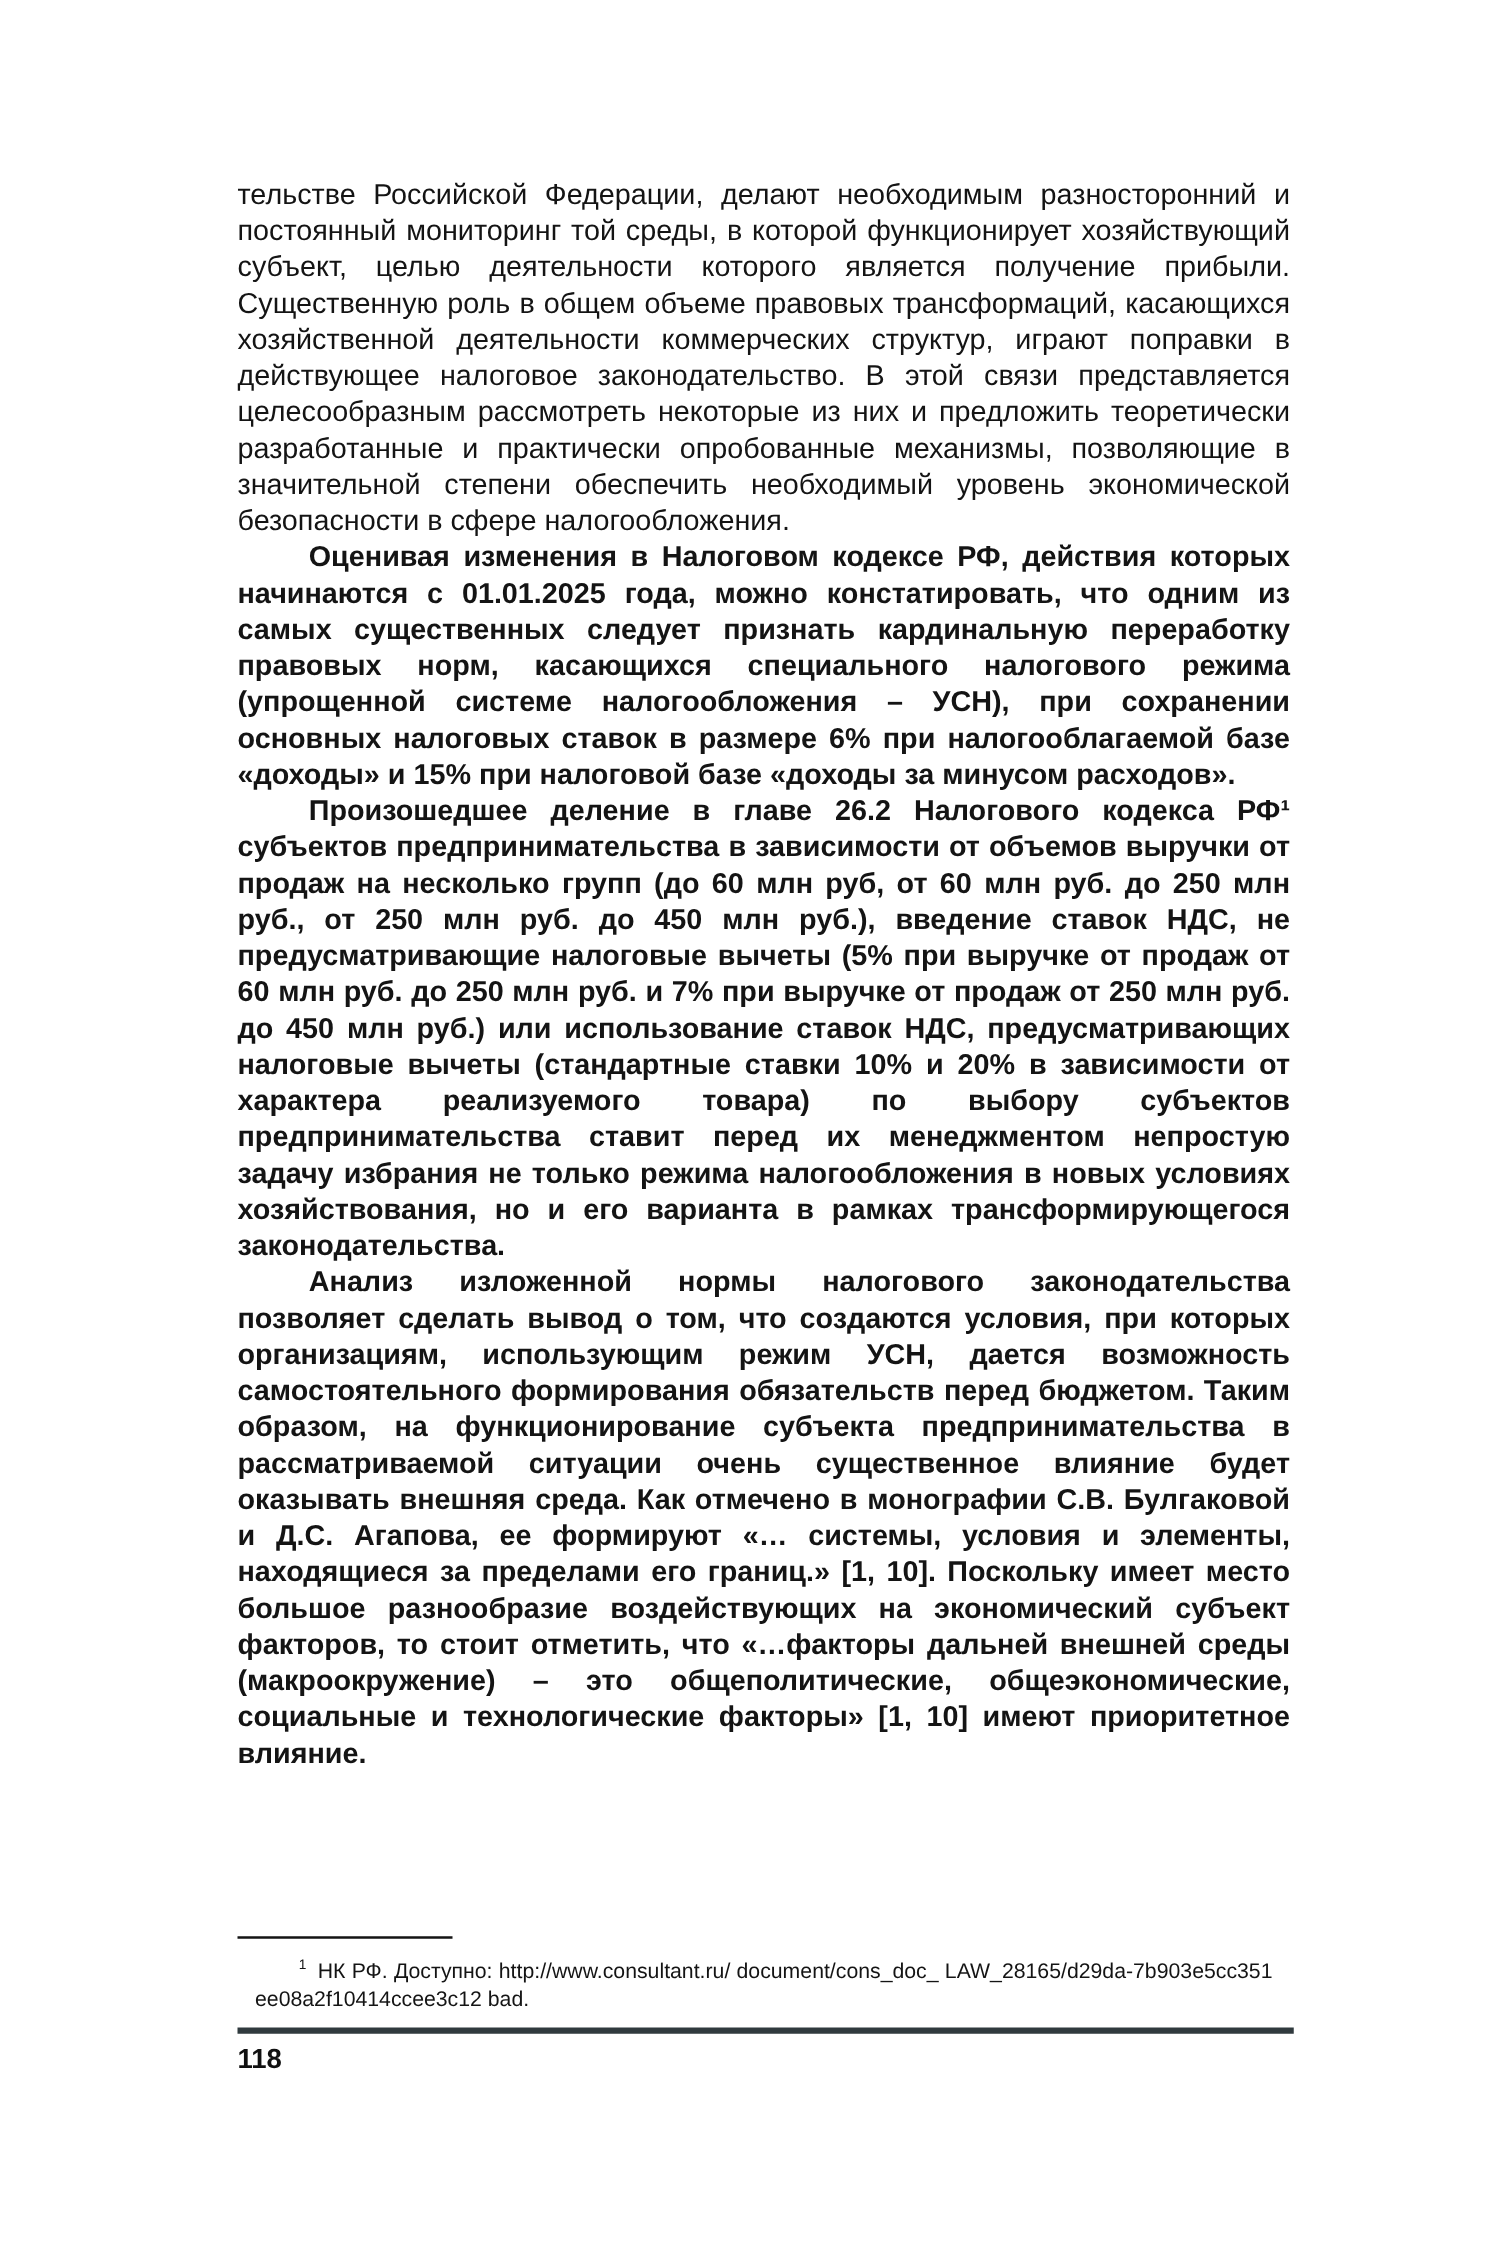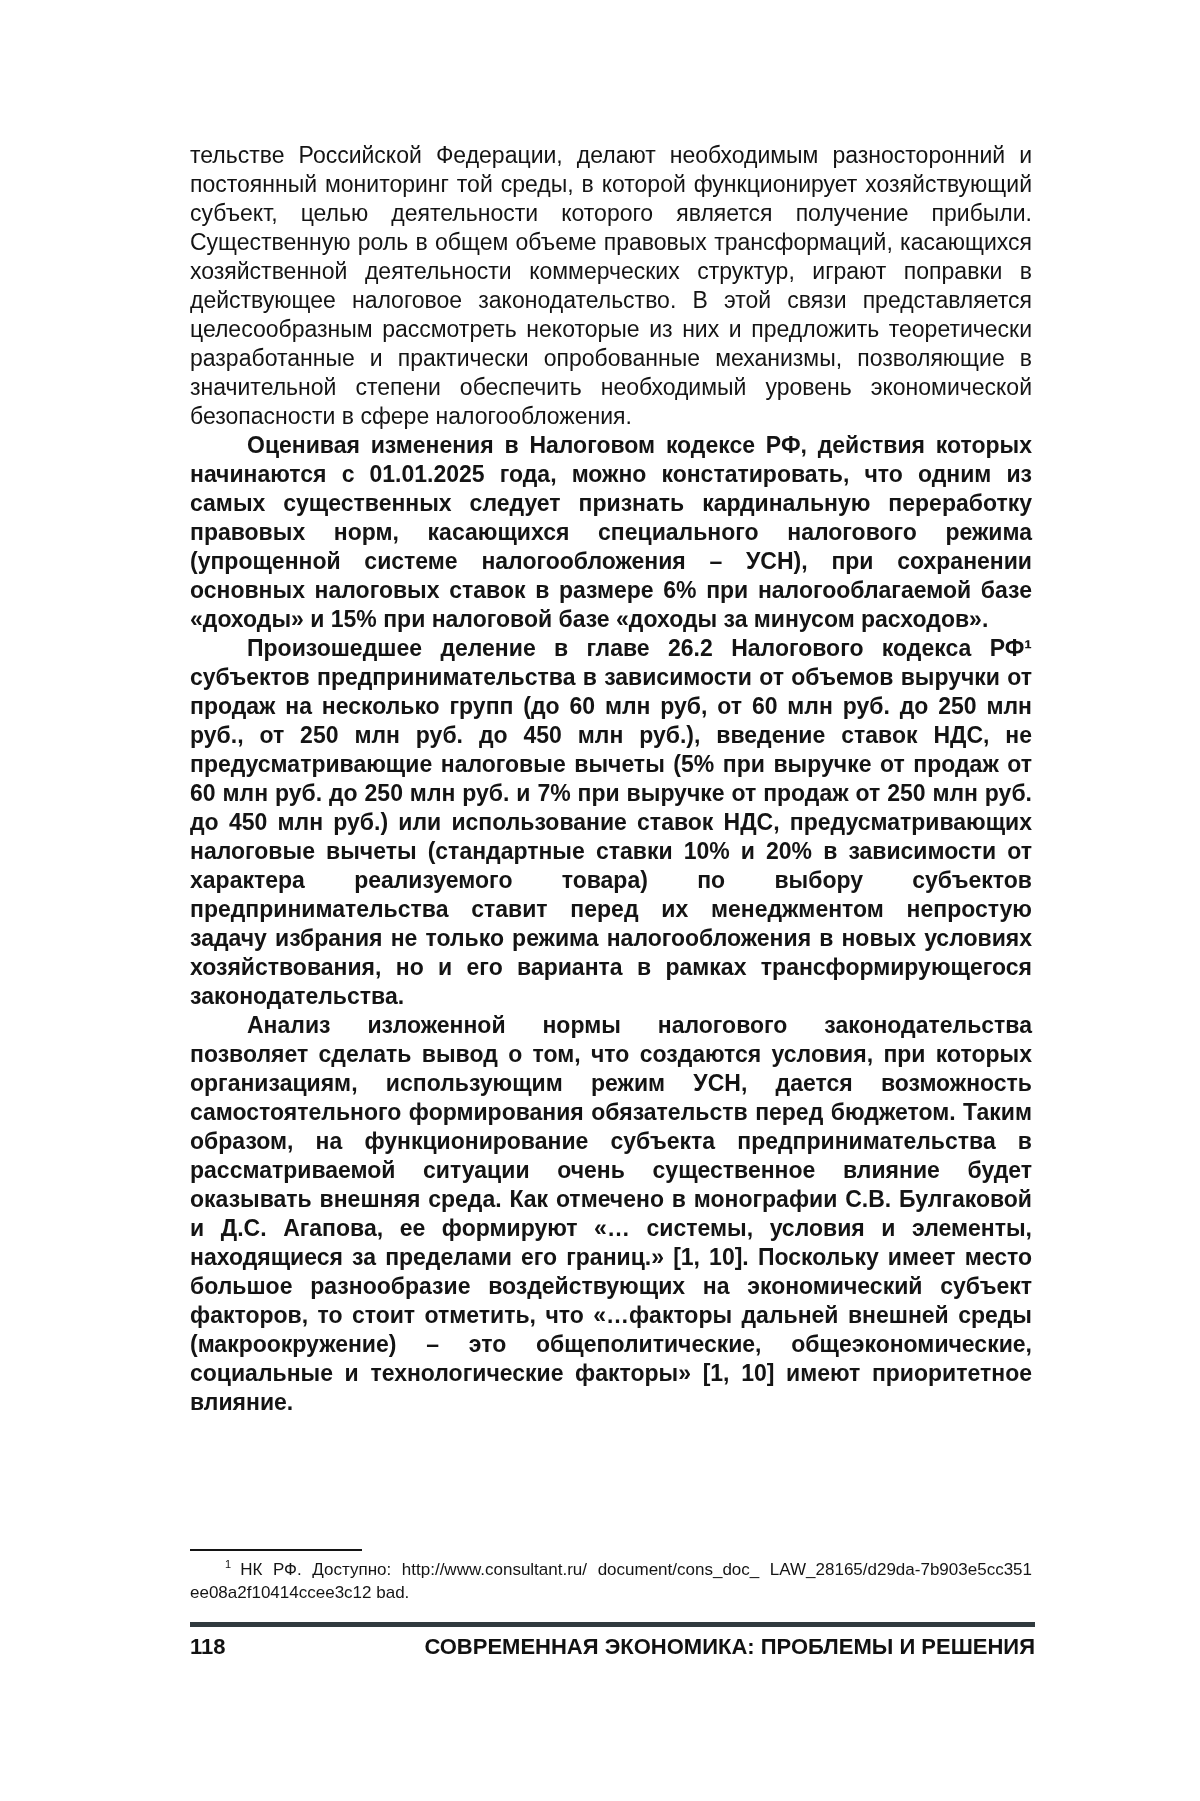--- a/index.html
+++ b/index.html
@@ -34,21 +34,21 @@
     top: 1549px;
     width: 842px;
   }
   .fn-rule {
     width: 172px;
     height: 0;
     border-top: 2px solid #141414;
     margin-bottom: 7px;
   }
   p.fn-text {
-    margin: 0;
+    margin: 14px;
     font-size: 17px;
     line-height: 23px;
     text-align: justify;
     text-indent: 35px;
   }
   p.fn-text sup {
     font-size: 11px;
     line-height: 0;
     margin-right: 9px;
   }
@@ -88,17 +88,16 @@
 
   <div class="footnote-block">
     <div class="fn-rule"></div>
     <p class="fn-text"><sup>1</sup><span>НК РФ. Доступно: http://www.consultant.ru/ document/cons_doc_ LAW_28165/d29da-7b903e5cc351 ee08a2f10414ccee3c12 bad.</span></p>
   </div>
 
   <div class="footer">
     <div class="footer-rule"></div>
     <div class="footer-row">
       <span class="page-num">118</span>
-      <span class="journal">СОВРЕМЕННАЯ ЭКОНОМИКА: ПРОБЛЕМЫ И РЕШЕНИЯ</span>
     </div>
   </div>
 
 </div>
 
 </body></html>

